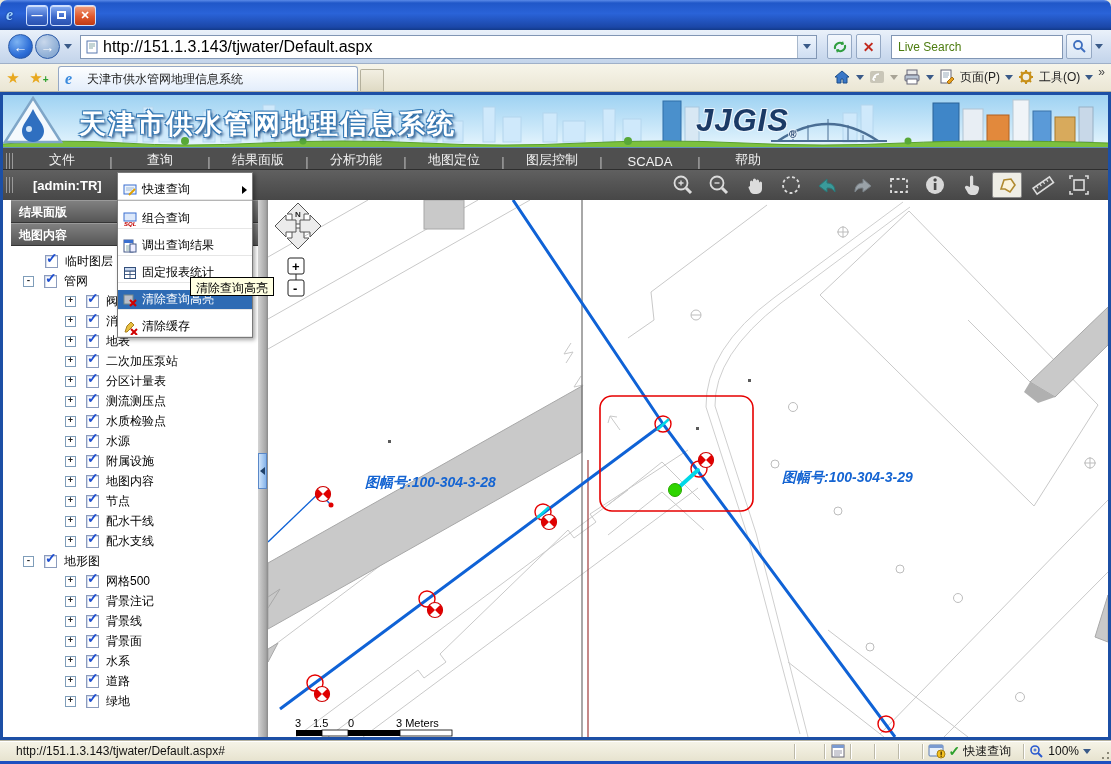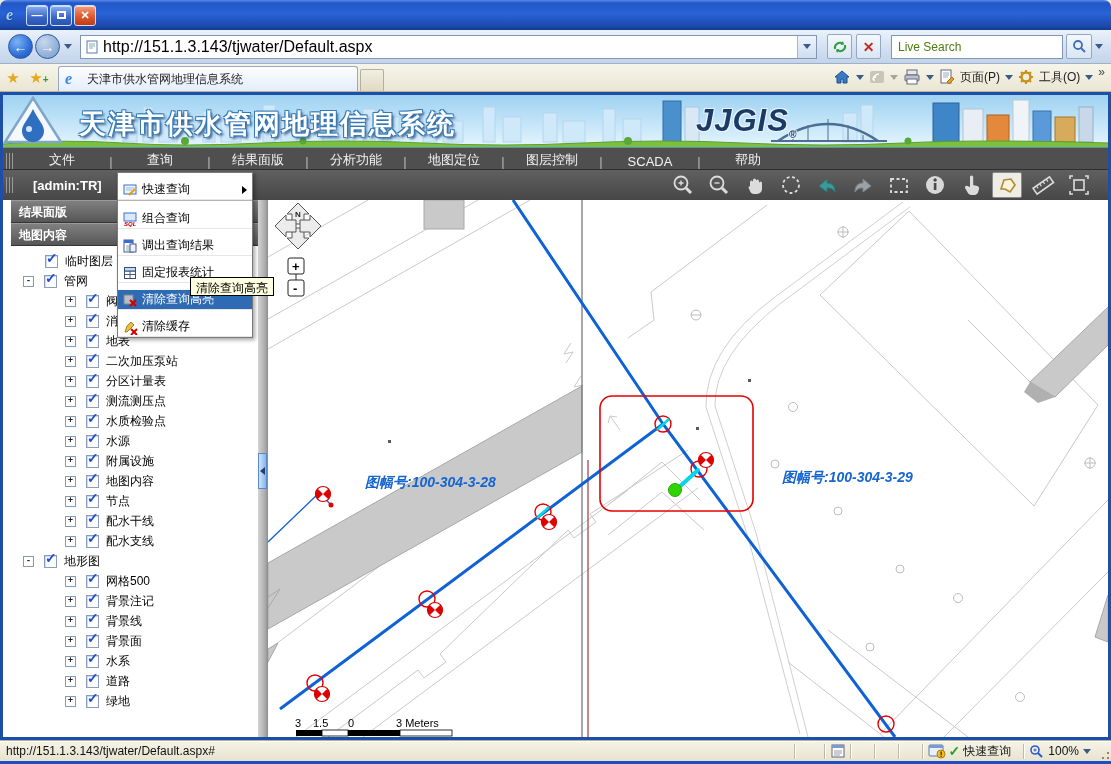--- a/index.html
+++ b/index.html
@@ -117,21 +117,21 @@
   .qsep { height:0; border-top:1px solid #b5b5b5; border-bottom:1px solid #fff; }
   .qrow.hl { background:#2e6bb4; }
   .qrow.hl .ql { color:#fff; }
   #qtooltip { position:absolute; left:190px; top:277px; height:19px; background:#ffffe1; border:1px solid #000;
     font-size:12px; color:#000; padding:2px 5px; z-index:60; white-space:nowrap; }
 
   
   #statusbar { position:absolute; left:0; top:740px; width:1111px; height:21px;
     background:linear-gradient(180deg,#f6f4e8,#e7e3cf); border-top:1px solid #b5b2a1;
     box-shadow:inset 0 1px 0 #fff; display:flex; align-items:center; font-size:12px; color:#111; }
-  #statuslink { padding-left:6px; flex:1; white-space:nowrap; overflow:hidden; }
+  #statuslink { padding-left:16px; flex:1; white-space:nowrap; overflow:hidden; }
   .sdiv { width:2px; height:15px; border-left:1px solid #bcb9a8; border-right:1px solid #fff; margin:0 4px; }
   .spanel { display:flex; align-items:center; }
   .greenck { color:#2ca02c; font-weight:bold; font-size:14px; margin:0 3px; }
   #zonetext { margin-right:8px; }
   #zoomtext { margin:0 4px; }
   #sgrip { width:14px; height:14px; margin-left:6px; align-self:flex-end;
     background:
       radial-gradient(circle 1.5px at 11px 11px,#8a8878 98%,transparent),
       radial-gradient(circle 1.5px at 11px 6px,#8a8878 98%,transparent),
       radial-gradient(circle 1.5px at 6px 11px,#8a8878 98%,transparent); }

